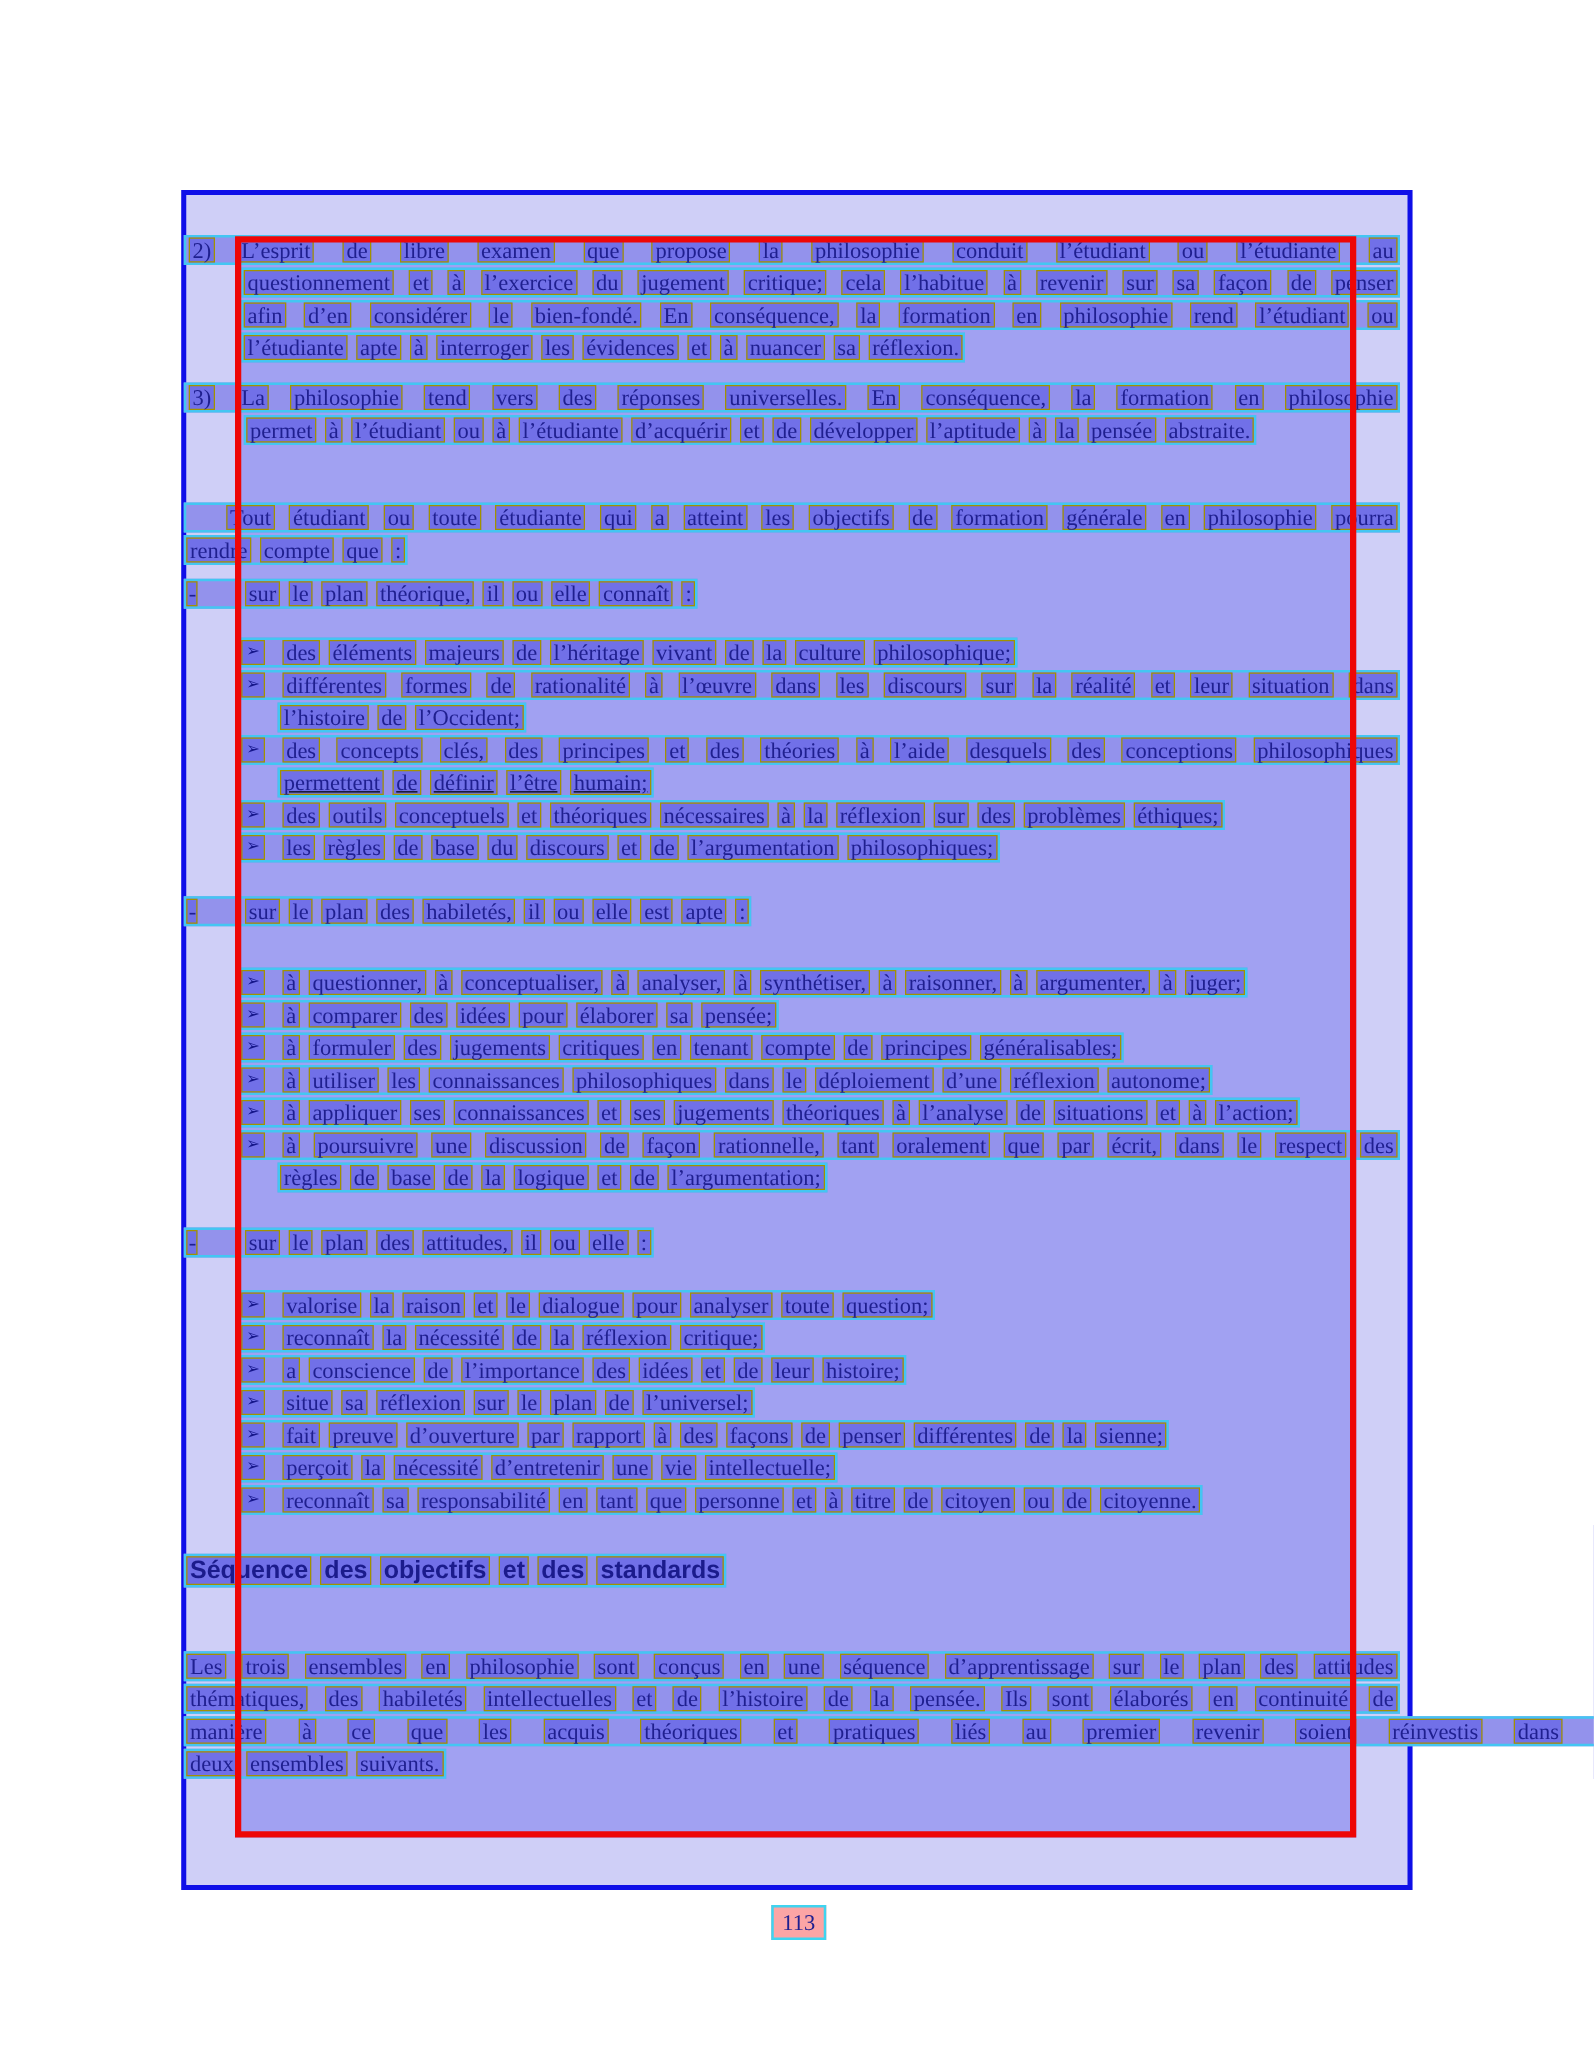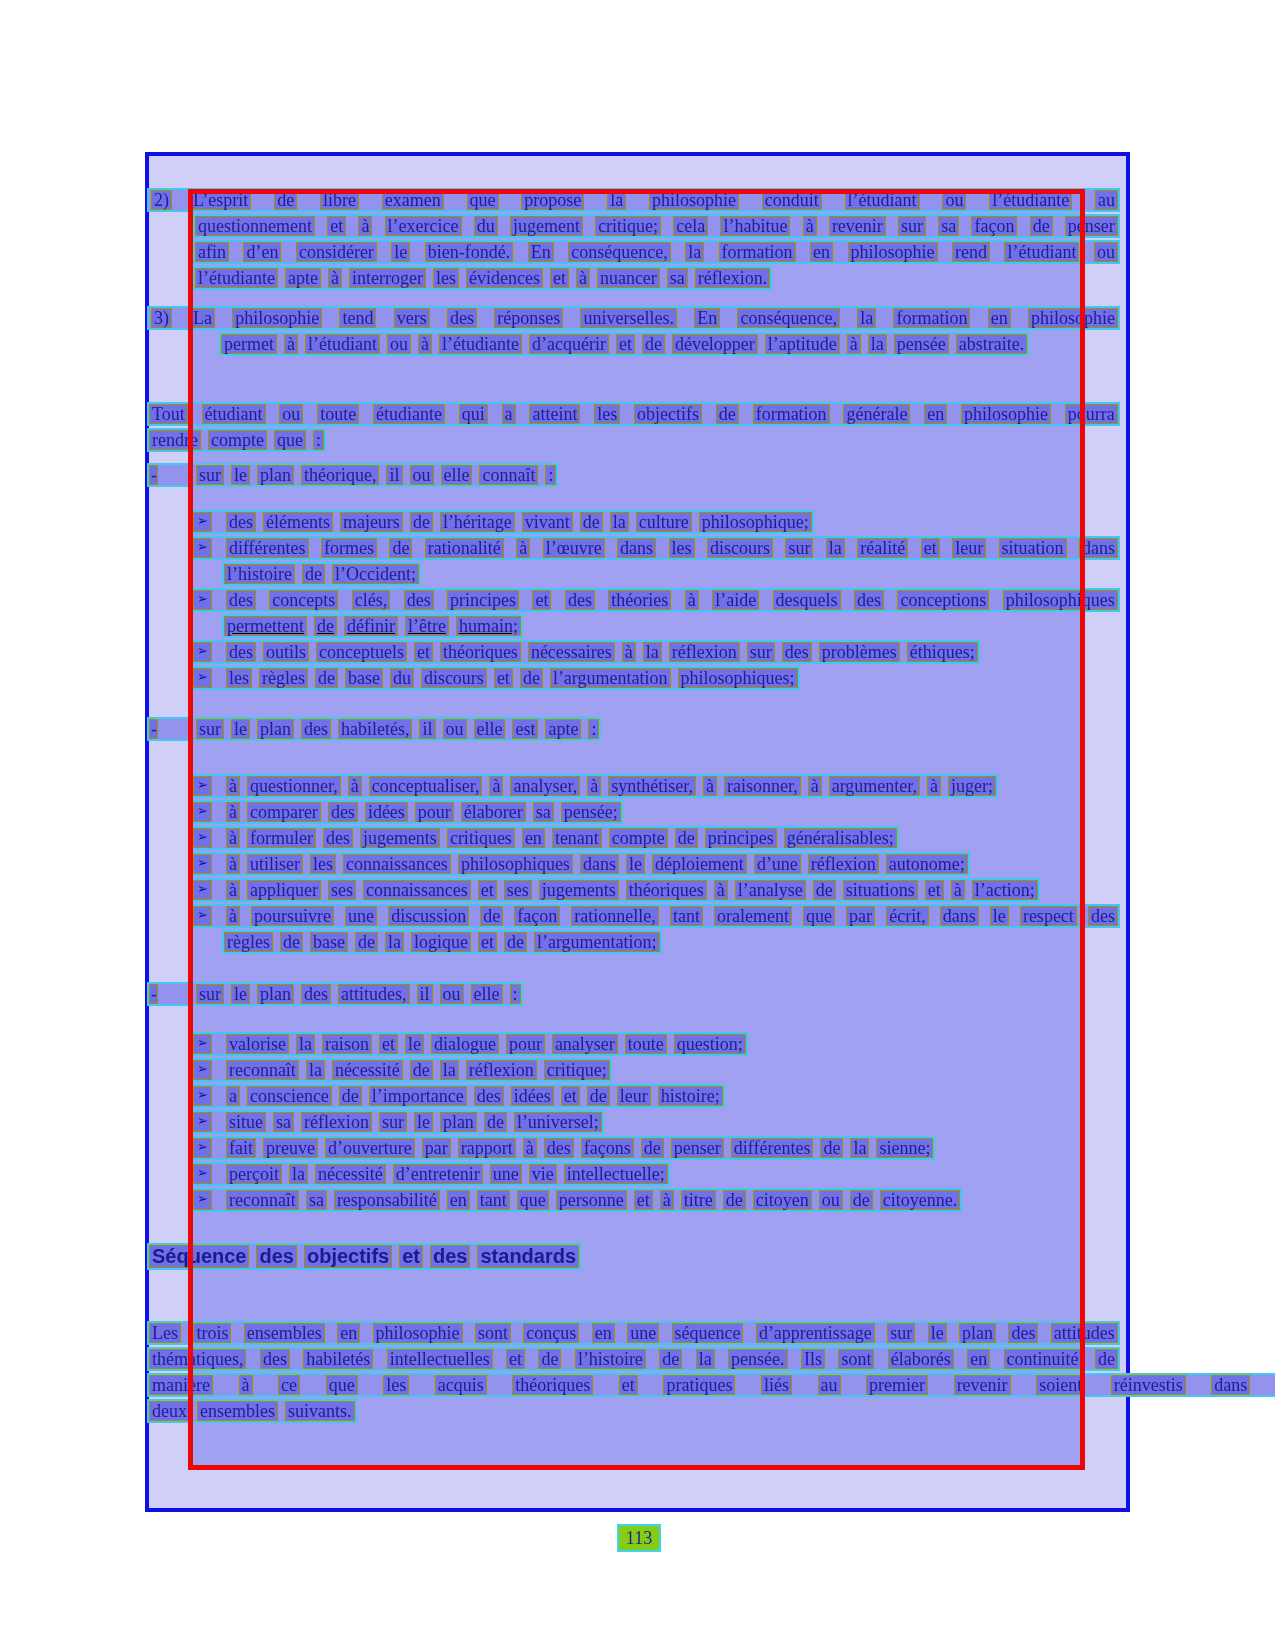--- a/index.html
+++ b/index.html
@@ -48,21 +48,21 @@
   .blk-heading .w{font-family:"Liberation Sans",sans-serif;font-weight:bold;
                   font-size:20px;line-height:20px;height:21px;color:#1b1b8c}
 
   .mk-num{margin-left:2px;margin-right:18px}
   .mk-arrow{font-size:13px;line-height:13px;height:16px;padding:1px 3px;
             margin-right:14px;color:#15158a}
   .mk-dash{width:5px;padding:0 1px}
   .dash-gap{display:block;width:38px;height:100%}
 
   .page-number-box{position:absolute;left:617px;top:1524px;width:44px;height:28px;
-                   border:2px solid #3fd4f0;background:#84cc16;box-sizing:border-box;
+                   border:2px solid #3fd4f0;background:#fca5a5;box-sizing:border-box;
                    display:flex;align-items:center;justify-content:center;
                    font-size:18px;color:#202090}
 </style>
 </head>
 <body>
 
 <div class="scan-page">
   <div class="block-fill"></div>
   <div class="content">
       <div class="blk blk-numbered">
@@ -150,42 +150,42 @@
             <span class="w">réponses</span>
             <span class="w">universelles.</span>
             <span class="w">En</span>
             <span class="w">conséquence,</span>
             <span class="w">la</span>
             <span class="w">formation</span>
             <span class="w">en</span>
             <span class="w">philosophie</span>
           </div>
         </div>
-        <div class="row fit" style="margin-left: 72px; justify-content: center;">
+        <div class="row fit" style="margin-left: 48px; justify-content: center;">
           <div class="words">
             <span class="w">permet</span>
             <span class="w">à</span>
             <span class="w">l’étudiant</span>
             <span class="w">ou</span>
             <span class="w">à</span>
             <span class="w">l’étudiante</span>
             <span class="w">d’acquérir</span>
             <span class="w">et</span>
             <span class="w">de</span>
             <span class="w">développer</span>
             <span class="w">l’aptitude</span>
             <span class="w">à</span>
             <span class="w">la</span>
             <span class="w">pensée</span>
             <span class="w">abstraite.</span>
           </div>
         </div>
       </div>
       <div class="blk blk-para">
-        <div class="row just" style="width: 973px;">
+        <div class="row just" style="width: 973px; padding-left: 32px;">
           <div class="words">
             <span class="w">Tout</span>
             <span class="w">étudiant</span>
             <span class="w">ou</span>
             <span class="w">toute</span>
             <span class="w">étudiante</span>
             <span class="w">qui</span>
             <span class="w">a</span>
             <span class="w">atteint</span>
             <span class="w">les</span>

